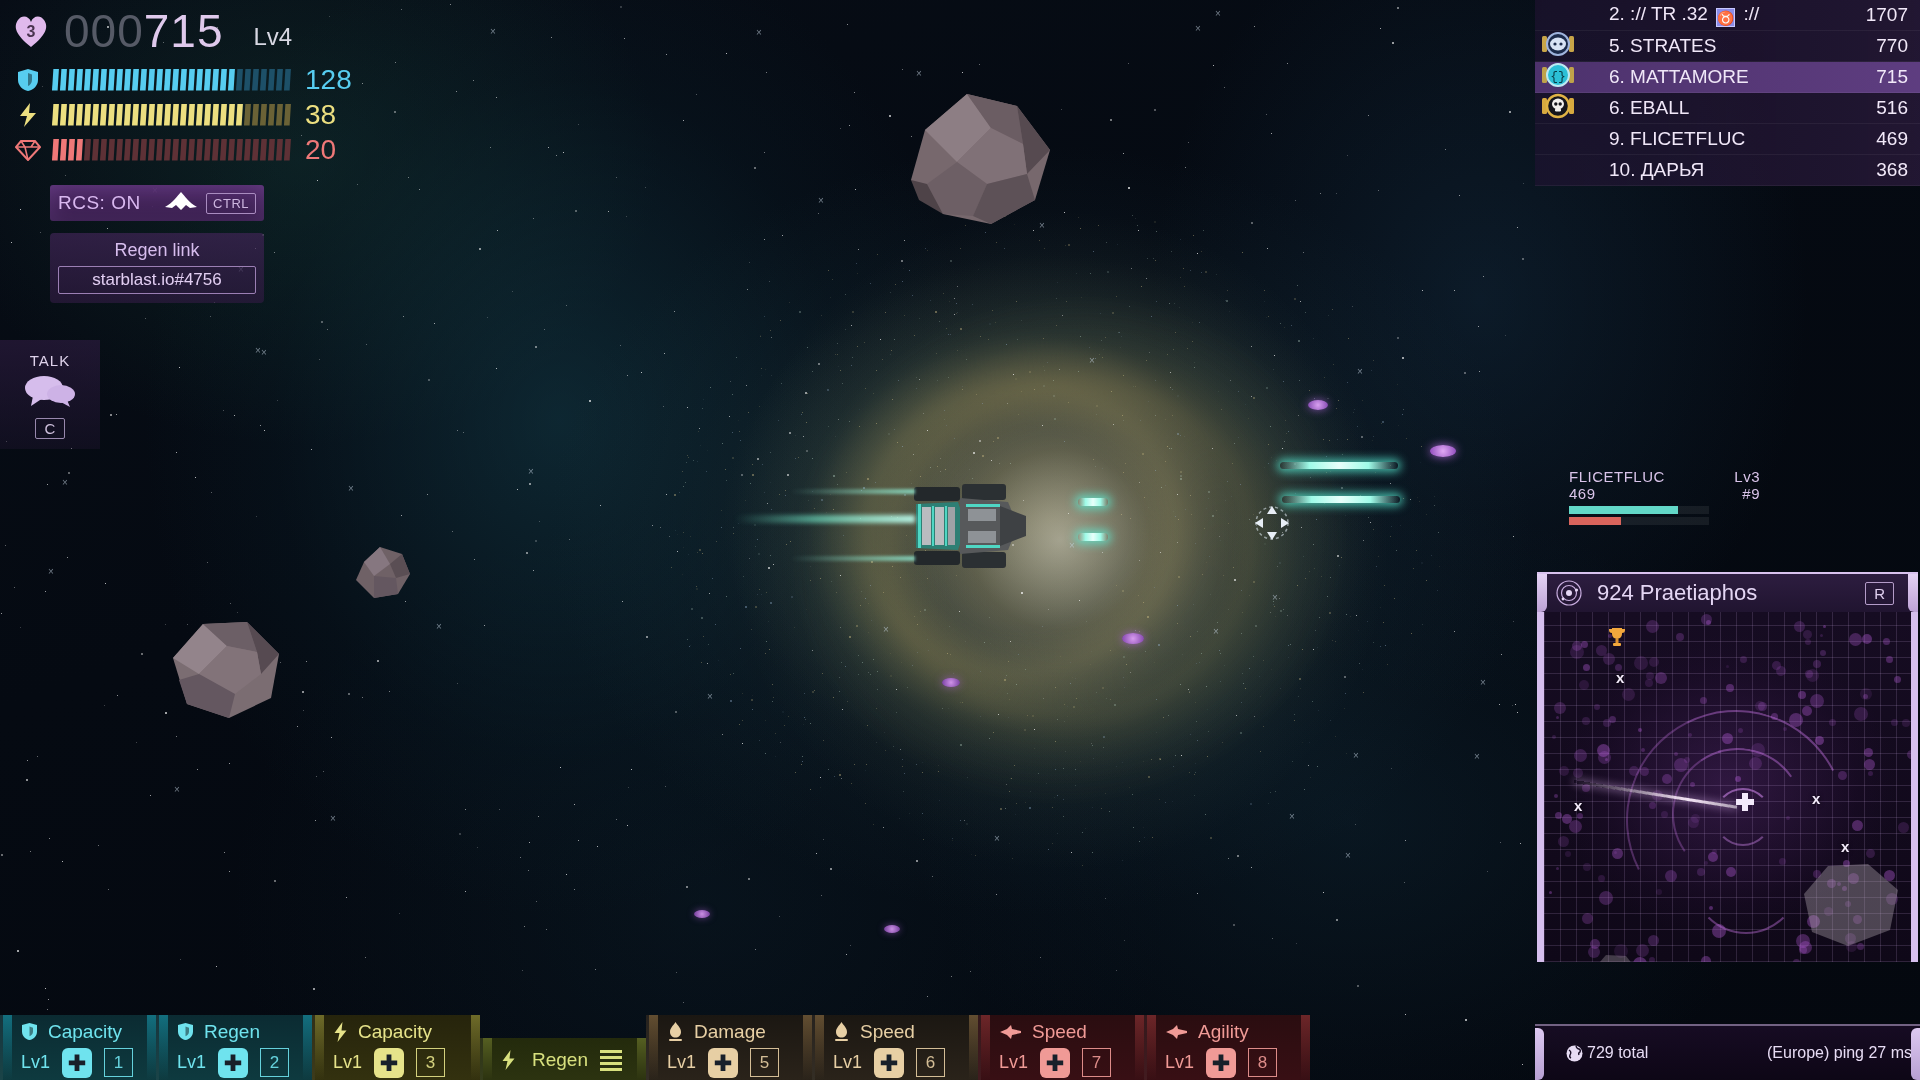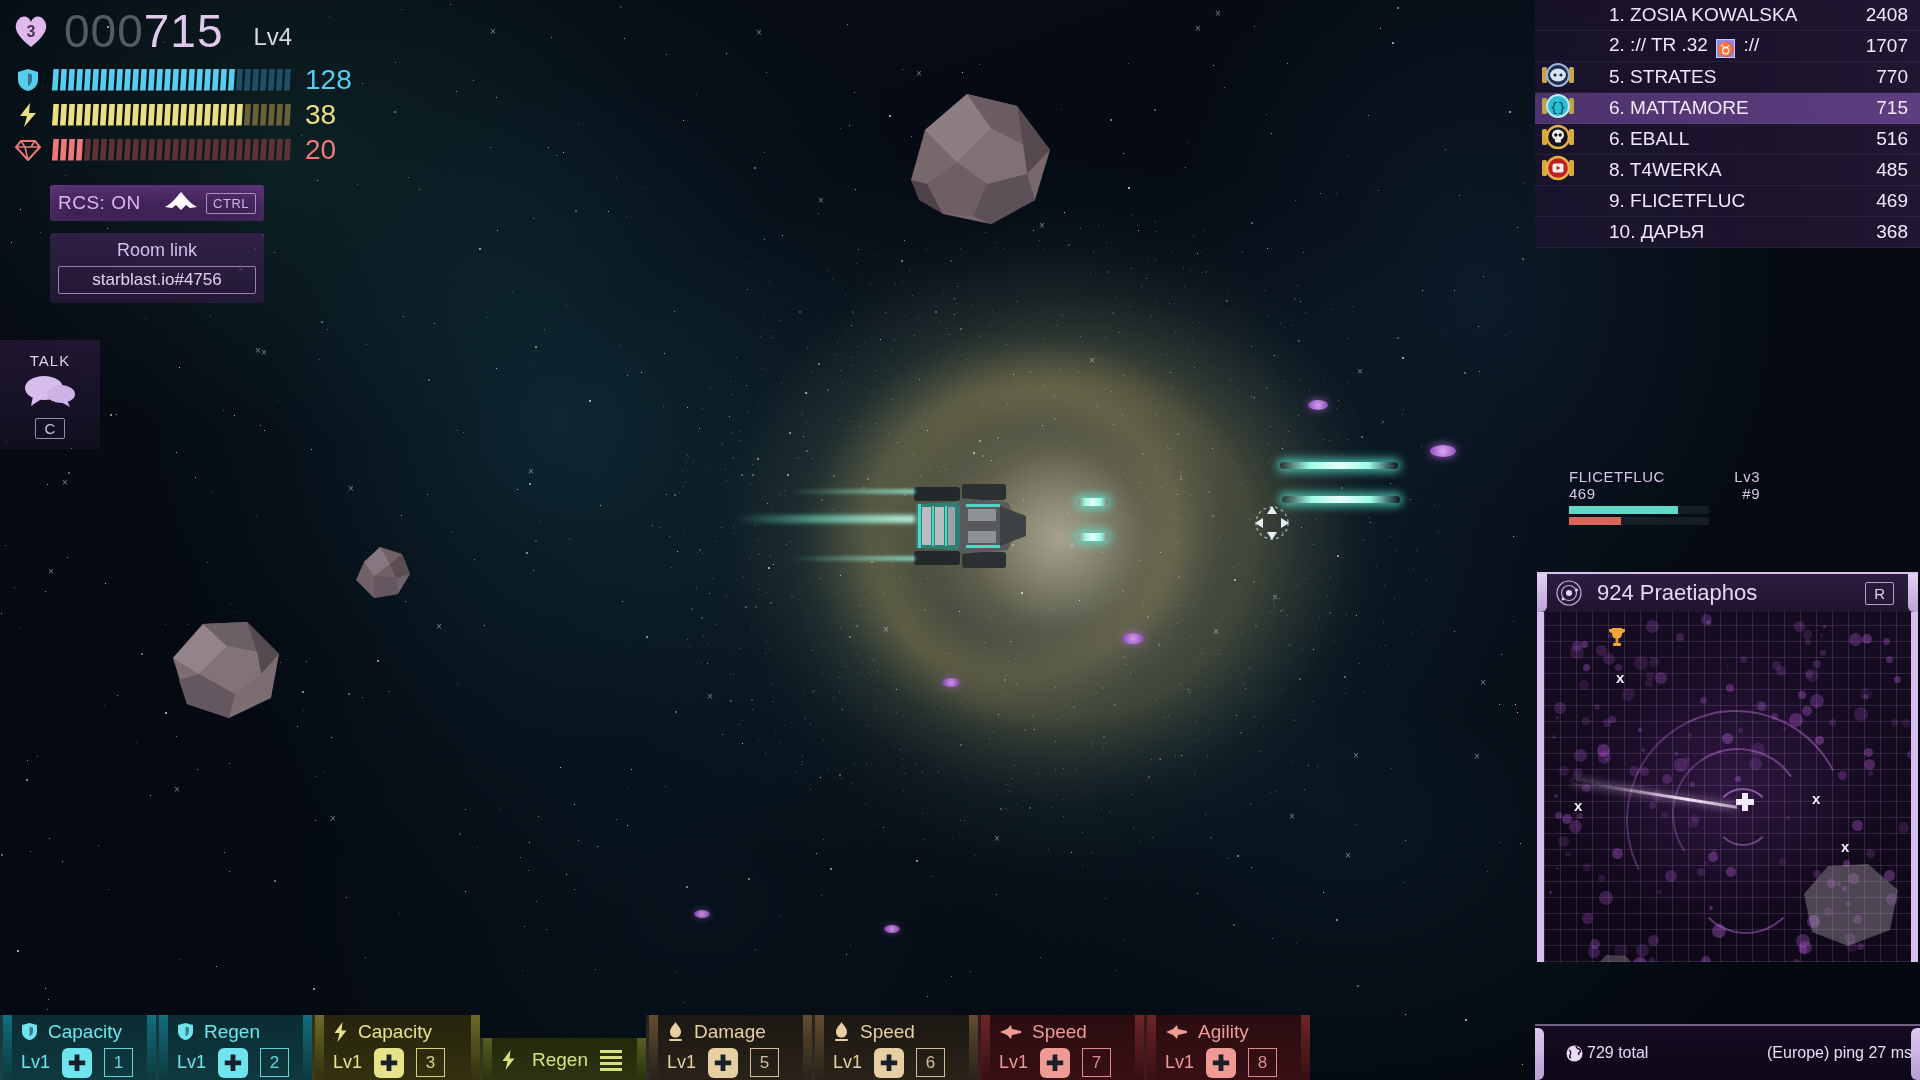--- a/index.html
+++ b/index.html
@@ -1850,45 +1850,41 @@
     <span class="rcs-label">RCS: ON</span>
     <span class="rcs-ship">
       <svg width="34" height="20" viewBox="0 0 34 20">
         <path d="M17 1 C21 5 25 12 33 16 L26 17 L22 14 L17 19 L12 14 L8 17 L1 16 C9 12 13 5 17 1Z" fill="#ffffff"></path>
       </svg>
     </span>
     <span class="keycap">CTRL</span>
   </div>
 
   <div class="panel-room">
-    <div class="room-title">Room link</div>
+    <div class="room-title">Regen link</div>
     <div class="room-link">starblast.io#4756</div>
   </div>
 
   <div class="panel-talk">
     <div class="talk-title">TALK</div>
     <div style="margin:5px 0 2px;">
       <svg width="54" height="34" viewBox="0 0 54 34">
         <ellipse cx="21" cy="14" rx="19" ry="12" fill="#d6bdec"></ellipse>
         <polygon points="10,22 8,32 20,24" fill="#d6bdec"></polygon>
         <ellipse cx="38" cy="20" rx="14" ry="9" fill="#cdb2e6"></ellipse>
         <polygon points="44,26 47,33 36,27" fill="#cdb2e6"></polygon>
       </svg>
     </div>
     <div class="talk-key">C</div>
   </div>
 </div>
 
 <div id="scoreboard">
   <div class="sb-rows" id="sb-rows">
       <div class="sb-row">
-        <span class="sb-name">1. ZOSIA KOWALSKA</span>
-        <span class="sb-score">2408</span>
-      </div>
-      <div class="sb-row">
         <span class="sb-name">2. :// TR .32 <span class="inline-tag">♉</span> ://</span>
         <span class="sb-score">1707</span>
       </div>
       <div class="sb-row">
         <span class="sb-badge"><svg width="34" height="28" viewBox="0 0 34 28">
             <rect x="1" y="6" width="5" height="16" rx="1.5" fill="#c8a548"></rect>
             <rect x="28" y="6" width="5" height="16" rx="1.5" fill="#c8a548"></rect>
             <circle cx="17" cy="14" r="11" fill="#1b2a4a" stroke="#9fb4dd" stroke-width="2"></circle>
             <ellipse cx="17" cy="14" rx="8" ry="6.5" fill="#d8e3f5"></ellipse>
             <circle cx="14" cy="14" r="1.6" fill="#1b2a4a"></circle>
@@ -1912,31 +1908,20 @@
             <rect x="1" y="6" width="5" height="16" rx="1.5" fill="#d7a93f"></rect>
             <rect x="28" y="6" width="5" height="16" rx="1.5" fill="#d7a93f"></rect>
             <circle cx="17" cy="14" r="11" fill="#15151b" stroke="#e0b245" stroke-width="2.4"></circle>
             <ellipse cx="17" cy="12" rx="6" ry="5.4" fill="#f2f0ee"></ellipse>
             <circle cx="14.8" cy="12" r="1.7" fill="#15151b"></circle>
             <circle cx="19.2" cy="12" r="1.7" fill="#15151b"></circle>
             <rect x="14" y="16.5" width="6" height="3" rx="1.2" fill="#f2f0ee"></rect>
           </svg></span>
         <span class="sb-name">6. EBALL</span>
         <span class="sb-score">516</span>
-      </div>
-      <div class="sb-row">
-        <span class="sb-badge"><svg width="34" height="28" viewBox="0 0 34 28">
-            <rect x="1" y="6" width="5" height="16" rx="1.5" fill="#d6a942"></rect>
-            <rect x="28" y="6" width="5" height="16" rx="1.5" fill="#d6a942"></rect>
-            <circle cx="17" cy="14" r="11" fill="#c02020" stroke="#e7b348" stroke-width="2.4"></circle>
-            <rect x="11.5" y="9.5" width="11" height="9" rx="2" fill="#f5f3f3"></rect>
-            <polygon points="15.5,11.8 15.5,16.2 19.5,14" fill="#c02020"></polygon>
-          </svg></span>
-        <span class="sb-name">8. T4WERKA</span>
-        <span class="sb-score">485</span>
       </div>
       <div class="sb-row">
         <span class="sb-name">9. FLICETFLUC</span>
         <span class="sb-score">469</span>
       </div>
       <div class="sb-row">
         <span class="sb-name">10. ДАРЬЯ</span>
         <span class="sb-score">368</span>
       </div>
     </div>

